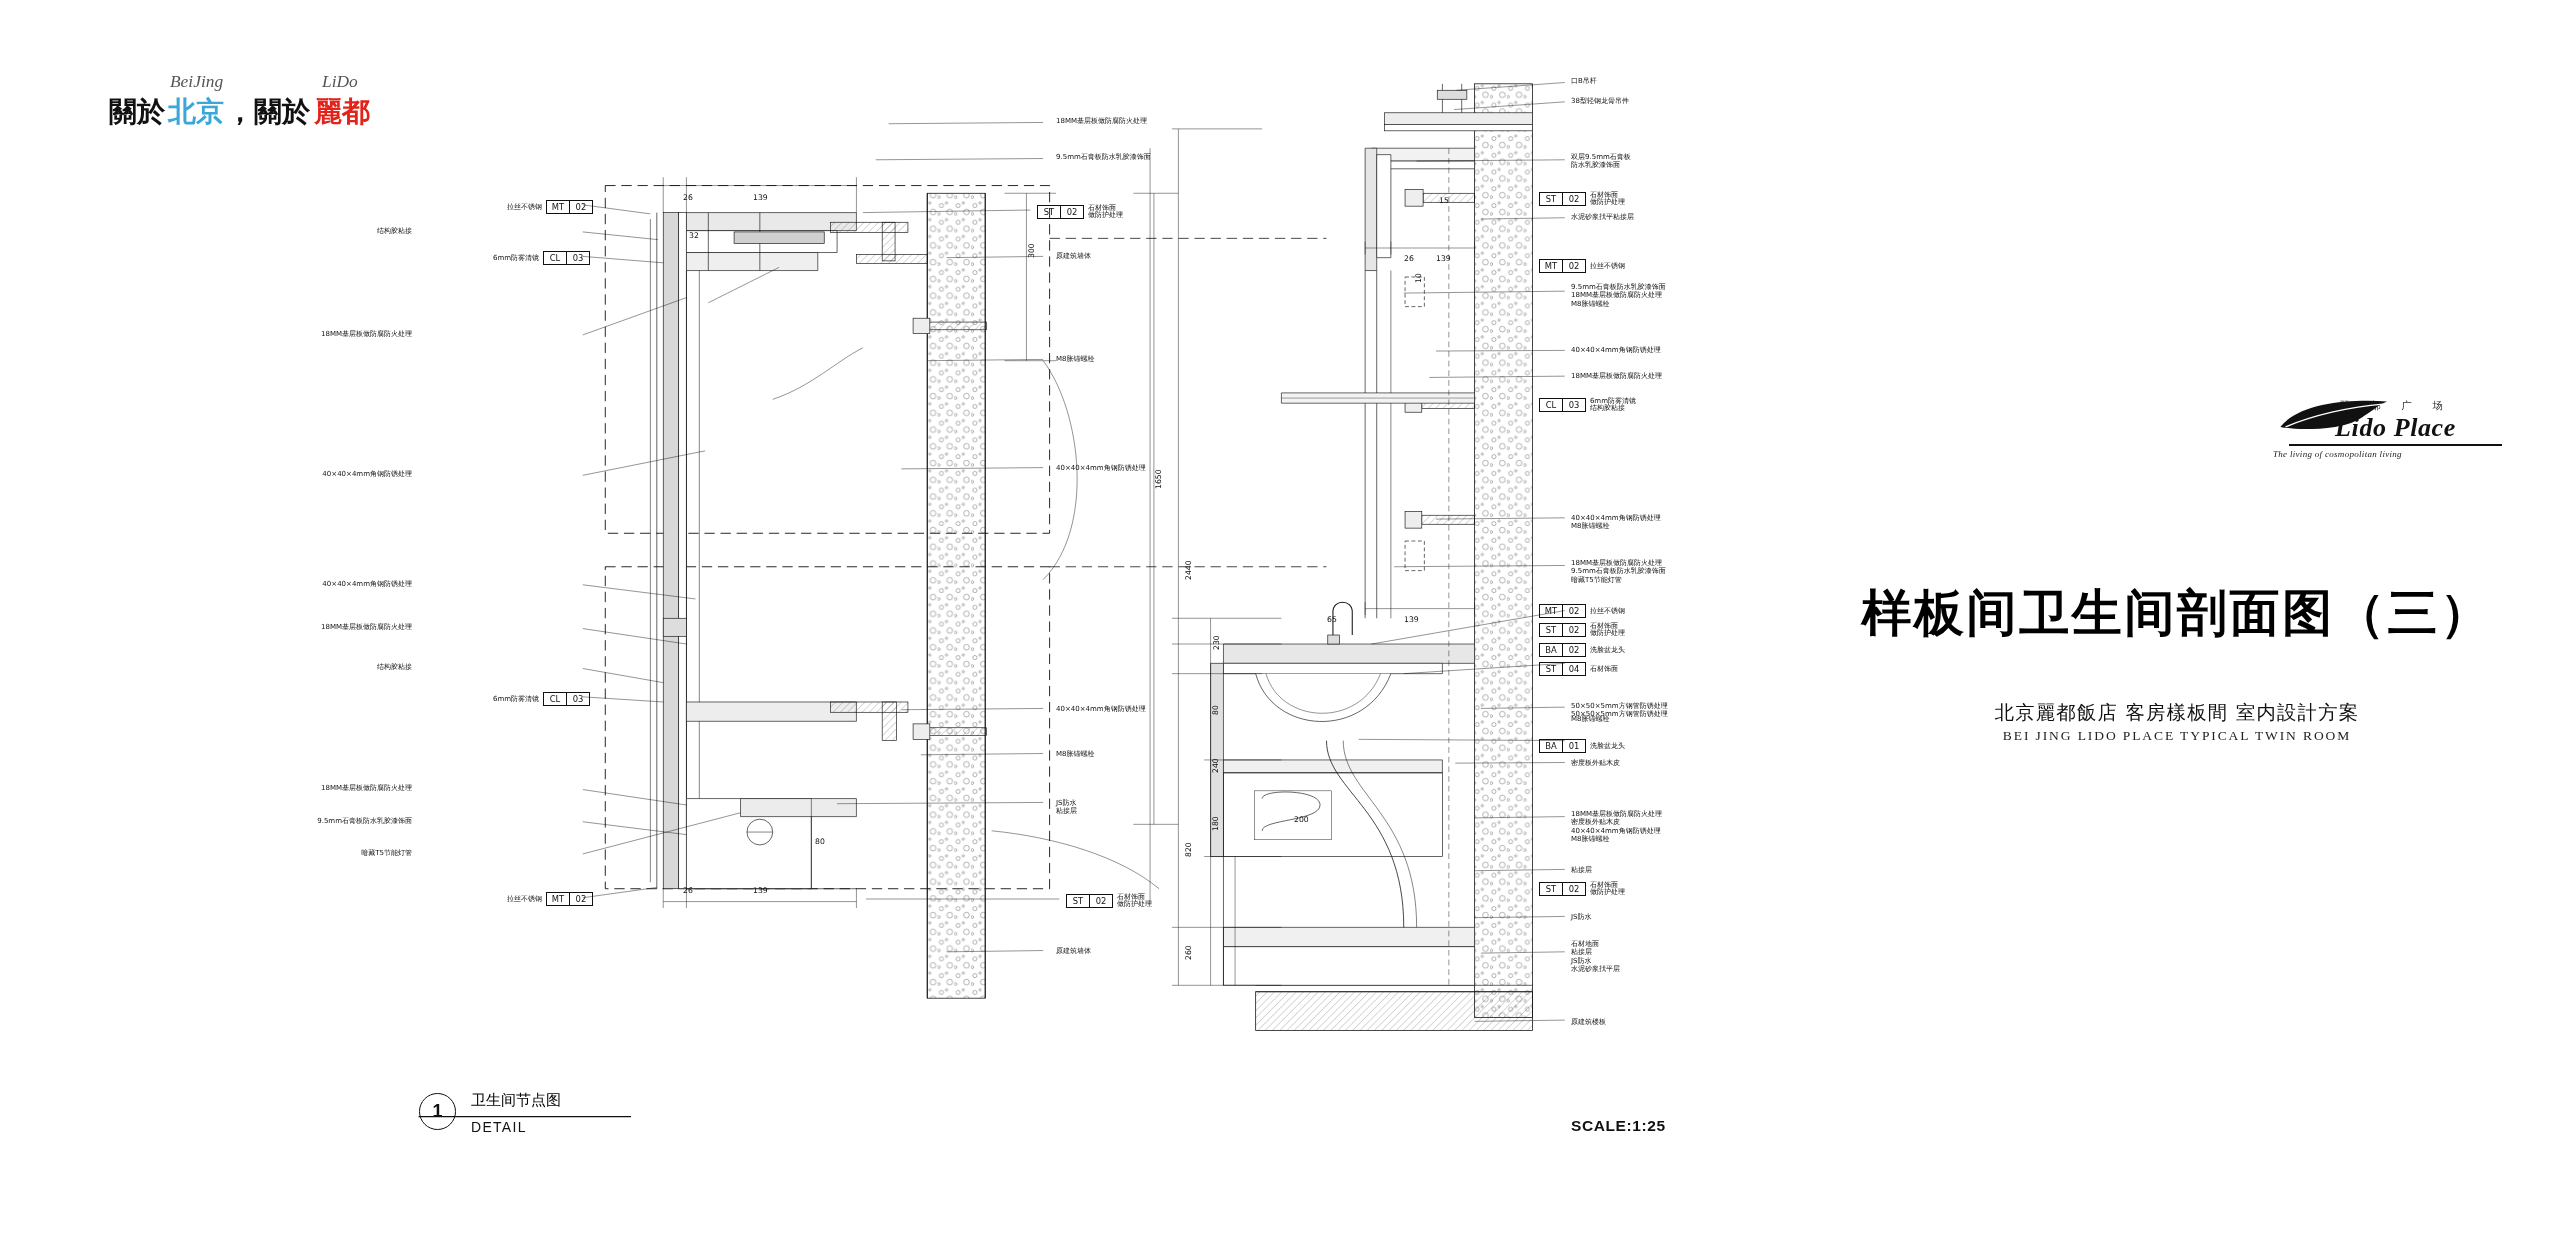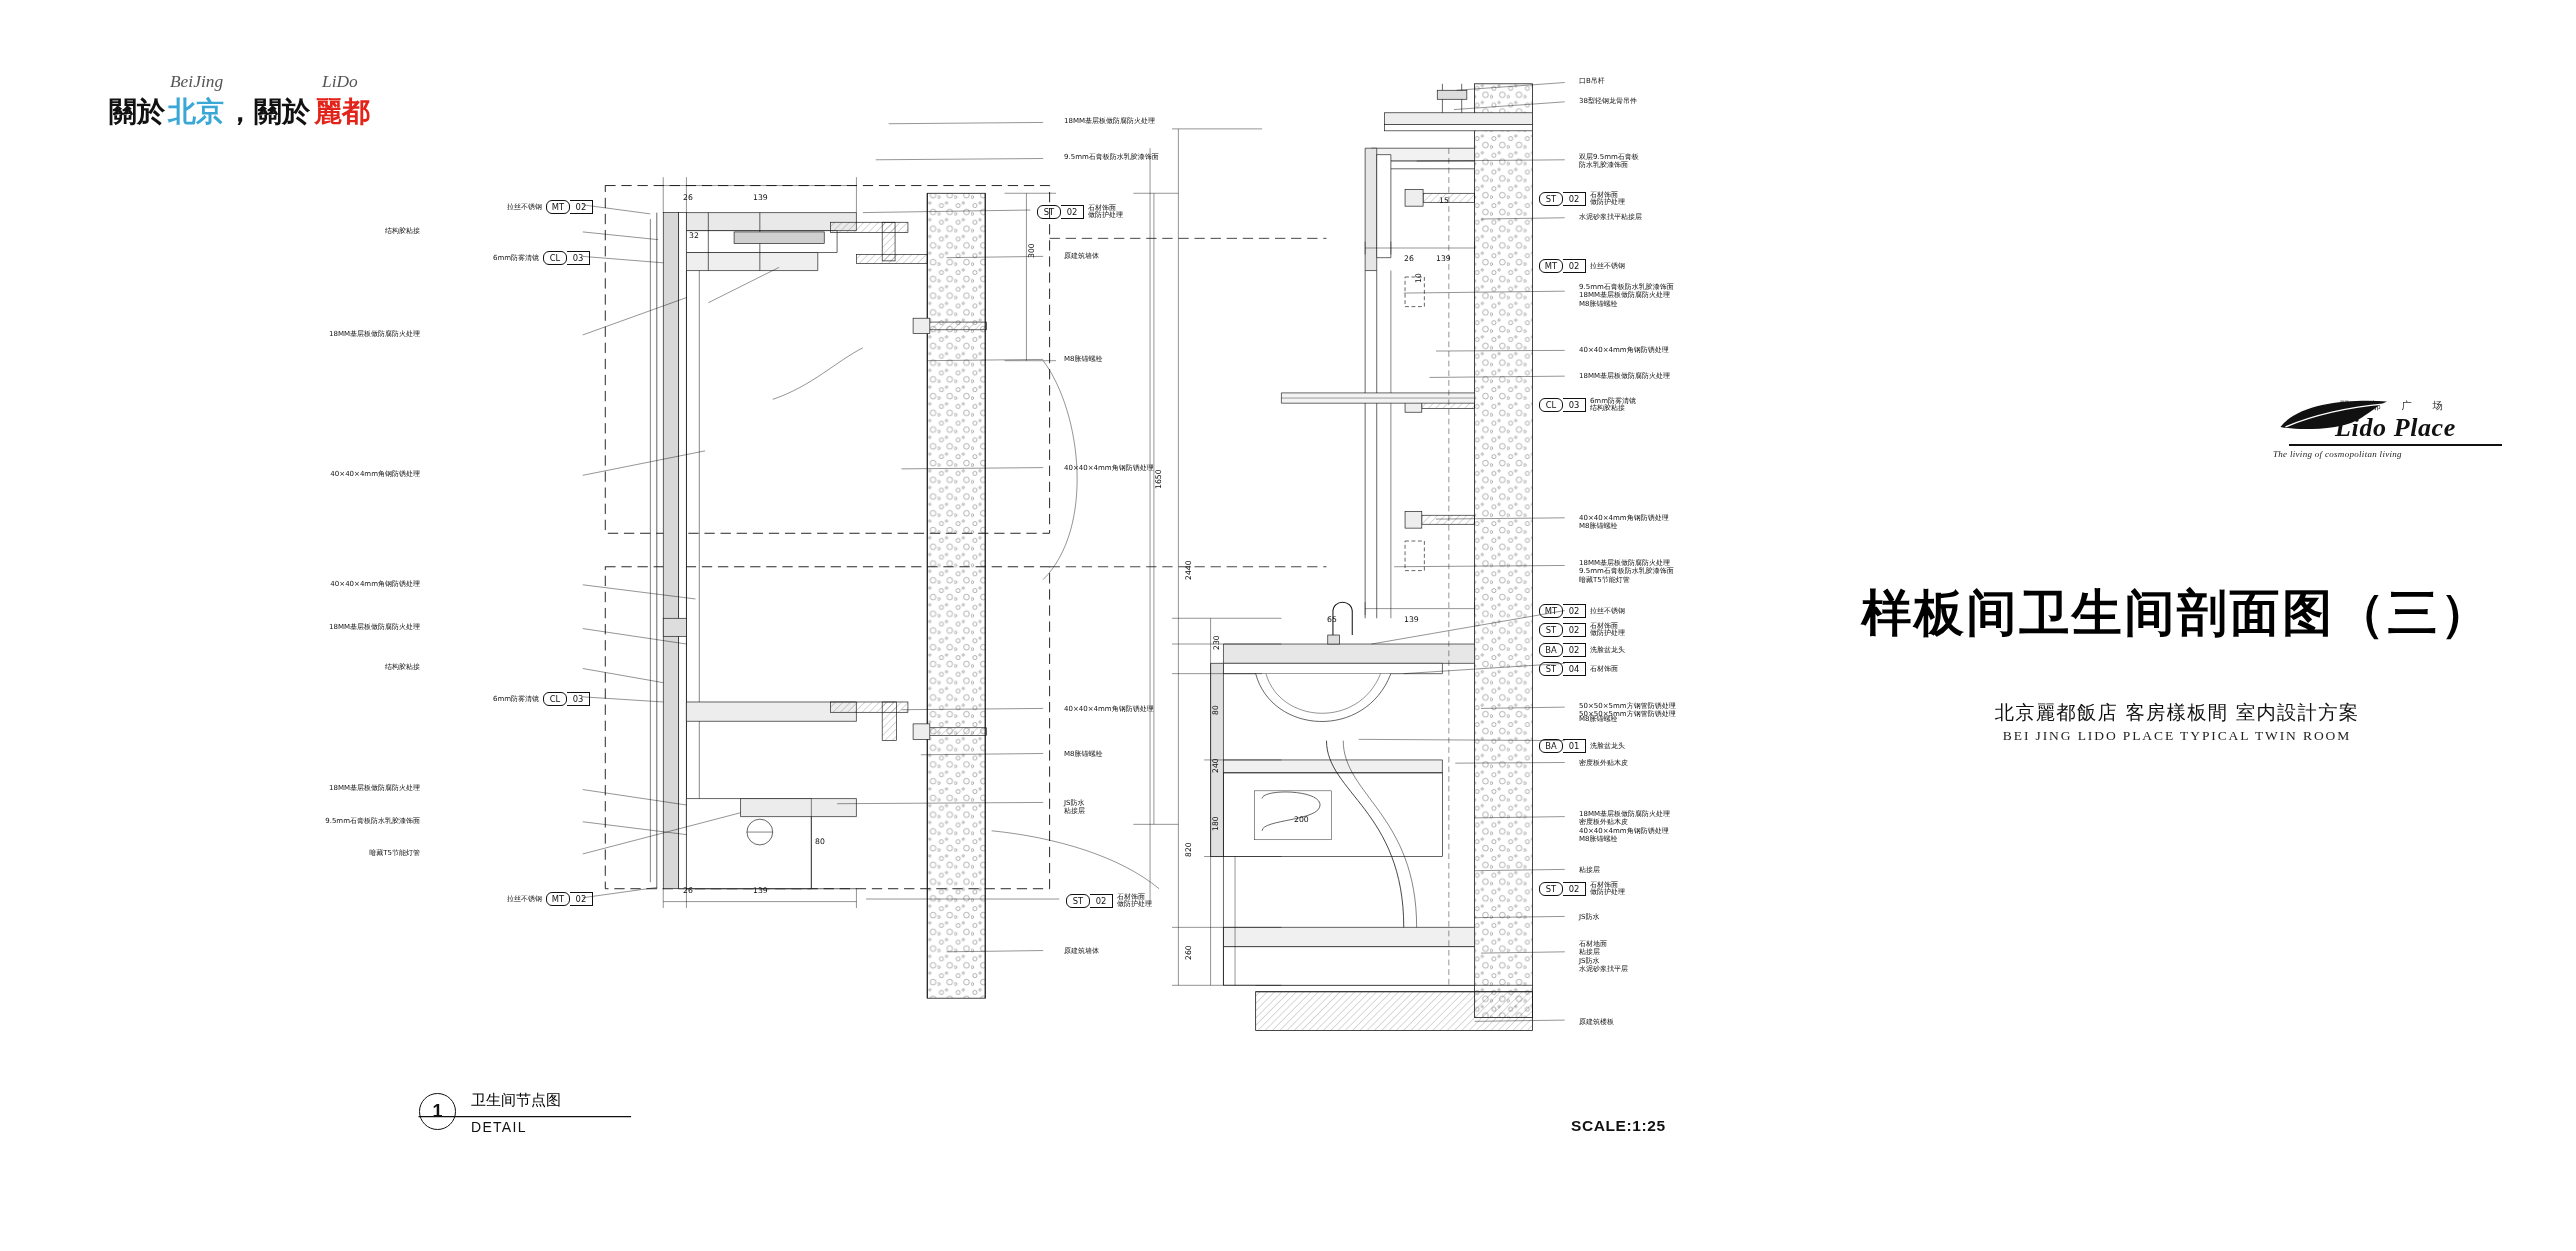--- a/index.html
+++ b/index.html
@@ -43,32 +43,32 @@
           font-family:"DejaVu Sans",sans-serif;}
   #cap-en{position:absolute;left:52px;top:31px;font-size:14px;letter-spacing:1.3px;color:#111;}
   #scale{left:1571px;top:1117px;font-size:15.5px;font-weight:bold;letter-spacing:0.6px;}
 
   
   #drawing{left:0;top:0;width:1803px;height:1252px;}
   svg{position:absolute;left:0;top:0;}
 
   
   .ann{position:absolute;font-size:7px;line-height:8.4px;color:#111;white-space:nowrap;
-       font-family:"DejaVu Sans",sans-serif;margin-left:8px;}
+       font-family:"DejaVu Sans",sans-serif;}
   .ann.r{text-align:right;}
   .dim{position:absolute;font-size:7.7px;color:#111;font-family:"DejaVu Sans",sans-serif;}
   .dimv{position:absolute;font-size:7.7px;color:#111;font-family:"DejaVu Sans",sans-serif;
         transform:rotate(-90deg);transform-origin:left top;}
 
   
   .tag{position:absolute;height:14px;display:flex;align-items:stretch;font-size:8.4px;
        font-family:"DejaVu Sans",sans-serif;}
   .tag .c1,.tag .c2{border:0.6px solid #111;display:flex;align-items:center;
                     justify-content:center;line-height:1;}
-  .tag .c1{width:22px;border-radius:6px;}
+  .tag .c1{width:22px;}
   .tag .c2{width:22px;border-left:none;}
 </style>
 </head>
 <body>
 
 <div id="drawing" class="abs">
 <svg width="1803" height="1252" viewBox="0 0 2800 1944">
   <defs>
     <pattern id="hatch" width="8" height="8" patternUnits="userSpaceOnUse" patternTransform="rotate(45)">
       <line x1="0" y1="0" x2="0" y2="8" stroke="#333" stroke-width="0.6"></line>

